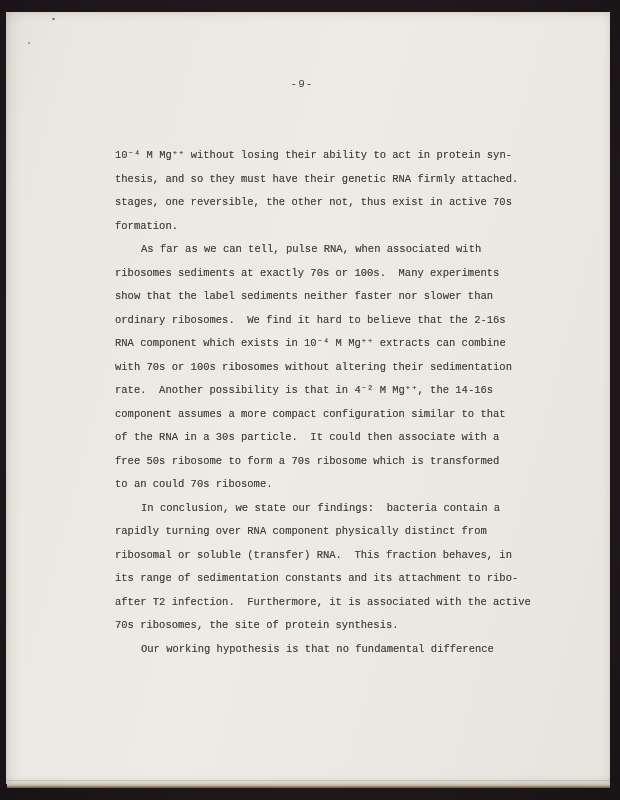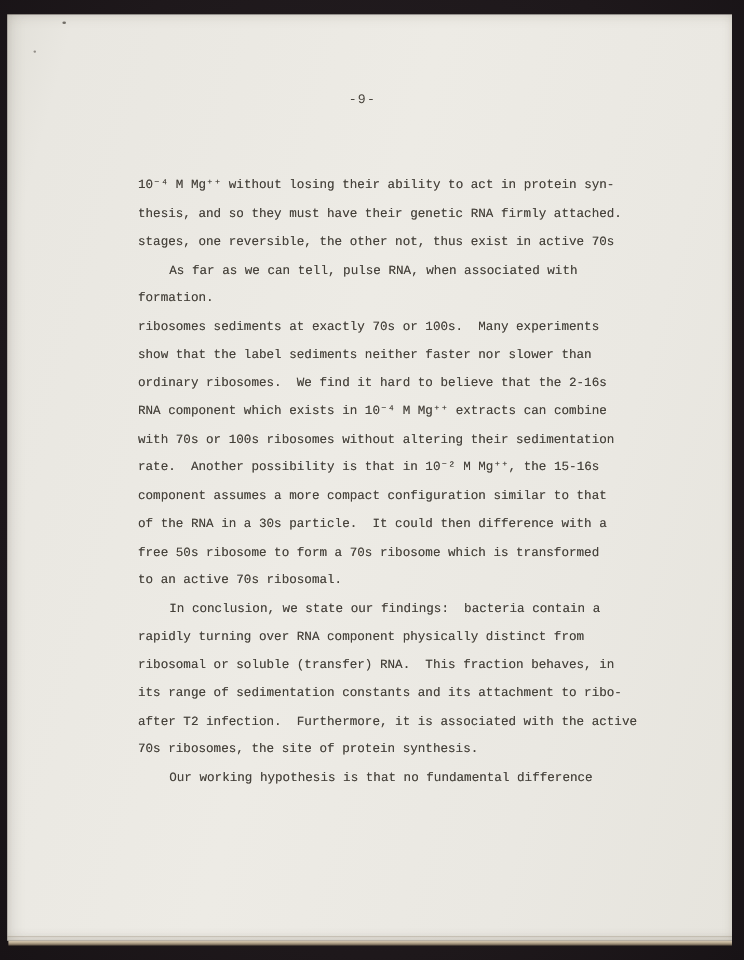--- a/index.html
+++ b/index.html
@@ -92,32 +92,32 @@
 <div class="paper">
   <span class="speck speck-1"></span>
   <span class="speck speck-2"></span>
 
   <div class="page-number">-9-</div>
 
   <div class="text-body" style="color: rgb(69, 65, 58); margin-top: 24px;">
       <div class="line">10⁻⁴ M Mg⁺⁺ without losing their ability to act in protein syn-</div>
       <div class="line">thesis, and so they must have their genetic RNA firmly attached.</div>
       <div class="line">stages, one reversible, the other not, thus exist in active 70s</div>
+      <div class="line">formation.</div>
       <div class="line indent">As far as we can tell, pulse RNA, when associated with</div>
-      <div class="line">formation.</div>
       <div class="line">ribosomes sediments at exactly 70s or 100s.  Many experiments</div>
       <div class="line">show that the label sediments neither faster nor slower than</div>
       <div class="line">ordinary ribosomes.  We find it hard to believe that the 2-16s</div>
       <div class="line">RNA component which exists in 10⁻⁴ M Mg⁺⁺ extracts can combine</div>
       <div class="line">with 70s or 100s ribosomes without altering their sedimentation</div>
-      <div class="line">rate.  Another possibility is that in 10⁻² M Mg⁺⁺, the 15-16s</div>
+      <div class="line">rate.  Another possibility is that in 4⁻² M Mg⁺⁺, the 14-16s</div>
       <div class="line">component assumes a more compact configuration similar to that</div>
-      <div class="line">of the RNA in a 30s particle.  It could then difference with a</div>
+      <div class="line">of the RNA in a 30s particle.  It could then associate with a</div>
       <div class="line">free 50s ribosome to form a 70s ribosome which is transformed</div>
-      <div class="line">to an active 70s ribosomal.</div>
+      <div class="line">to an could 70s ribosome.</div>
       <div class="line indent">In conclusion, we state our findings:  bacteria contain a</div>
       <div class="line">rapidly turning over RNA component physically distinct from</div>
       <div class="line">ribosomal or soluble (transfer) RNA.  This fraction behaves, in</div>
       <div class="line">its range of sedimentation constants and its attachment to ribo-</div>
       <div class="line">after T2 infection.  Furthermore, it is associated with the active</div>
       <div class="line">70s ribosomes, the site of protein synthesis.</div>
       <div class="line indent">Our working hypothesis is that no fundamental difference</div>
     </div>
 
   <div class="sheet-edge-line"></div>

